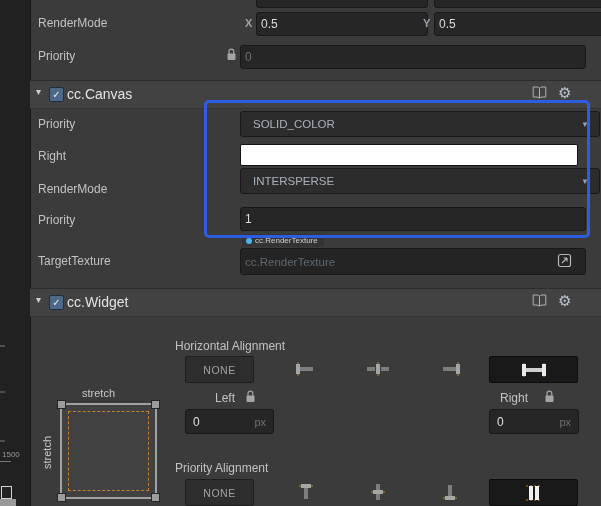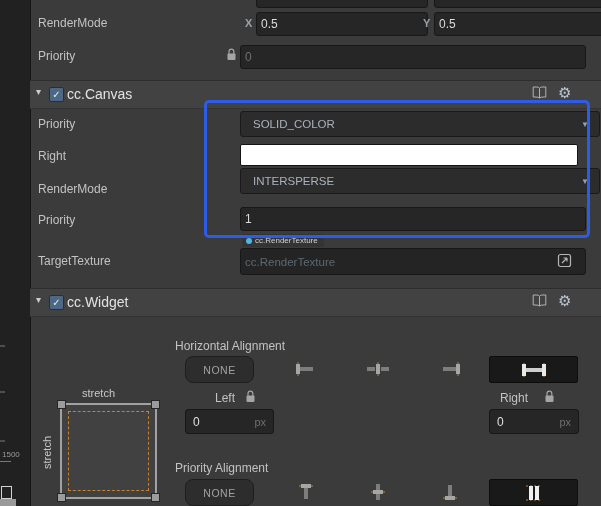--- a/index.html
+++ b/index.html
@@ -16,21 +16,21 @@
   .checkbox{position:absolute;width:13px;height:13px;background:#4c6886;border:1px solid #20303f;border-radius:2px;display:flex;align-items:center;justify-content:center;color:#e8eef5;font-size:10px;line-height:1;cursor:pointer}
   .comp-title{position:absolute;color:#e2e2e2;font-size:14px}
   .hicon{position:absolute;display:flex;align-items:center;justify-content:center;cursor:pointer}
   .gear{position:absolute;color:#b9c5d1;font-size:15px;line-height:1;cursor:pointer}
   .blue-box{position:absolute;left:204px;top:100px;width:380px;height:132px;border:3px solid #2d5de2;border-radius:5px;pointer-events:none;z-index:6}
   .swatch{position:absolute;background:#ffffff;border:1px solid #141414;border-radius:2px;cursor:pointer}
   .badge{position:absolute;display:flex;align-items:center;gap:3px;background:#343434;padding:2px 6px 2px 4px;border-radius:2px}
   .badge .dot{width:6px;height:6px;border-radius:50%;background:#4fb3e8}
   .badge .btxt{color:#d2d2d2;font-size:8px}
   .ph{color:#5d6870;font-size:11.5px}
-  .btn{position:absolute;background:#2d2d2d;border:1px solid #1e1e1e;border-radius:8px;display:flex;align-items:center;justify-content:center;color:#a2a2a2;font-size:10.5px;letter-spacing:.5px;cursor:pointer}
+  .btn{position:absolute;background:#2d2d2d;border:1px solid #1e1e1e;border-radius:2px;display:flex;align-items:center;justify-content:center;color:#a2a2a2;font-size:10.5px;letter-spacing:.5px;cursor:pointer}
   .iconbtn{position:absolute;display:flex;align-items:center;justify-content:center;cursor:pointer}
   .iconbtn.selected{background:#191919;border:1px solid #0d0d0d;border-radius:2px}
   .pxfield{position:absolute;background:#262626;border:1px solid #181818;border-radius:3px;display:flex;align-items:center;justify-content:space-between;padding:0 7px;color:#e0e0e0;font-size:12px}
   .pxfield .unit{color:#6f6f6f;font-size:11px}
   .strip{position:absolute;left:0;top:0;width:30px;height:506px;background:#212121;border-right:1px solid #151515}
   .ruler-num{position:absolute;left:2px;top:450px;color:#9a9a9a;font-size:8px}
   .ruler-line{position:absolute;left:0;top:461px;width:11px;height:1px;background:#787878}
   .tick{position:absolute;left:0;width:5px;height:2px;background:#4e4e4e}
   .sbox1{position:absolute;left:1px;top:486px;width:9px;height:11px;border:1px solid #d2d2d2}
   .sbox2{position:absolute;left:0;top:499px;width:16px;height:7px;background:#9a9a9a}

